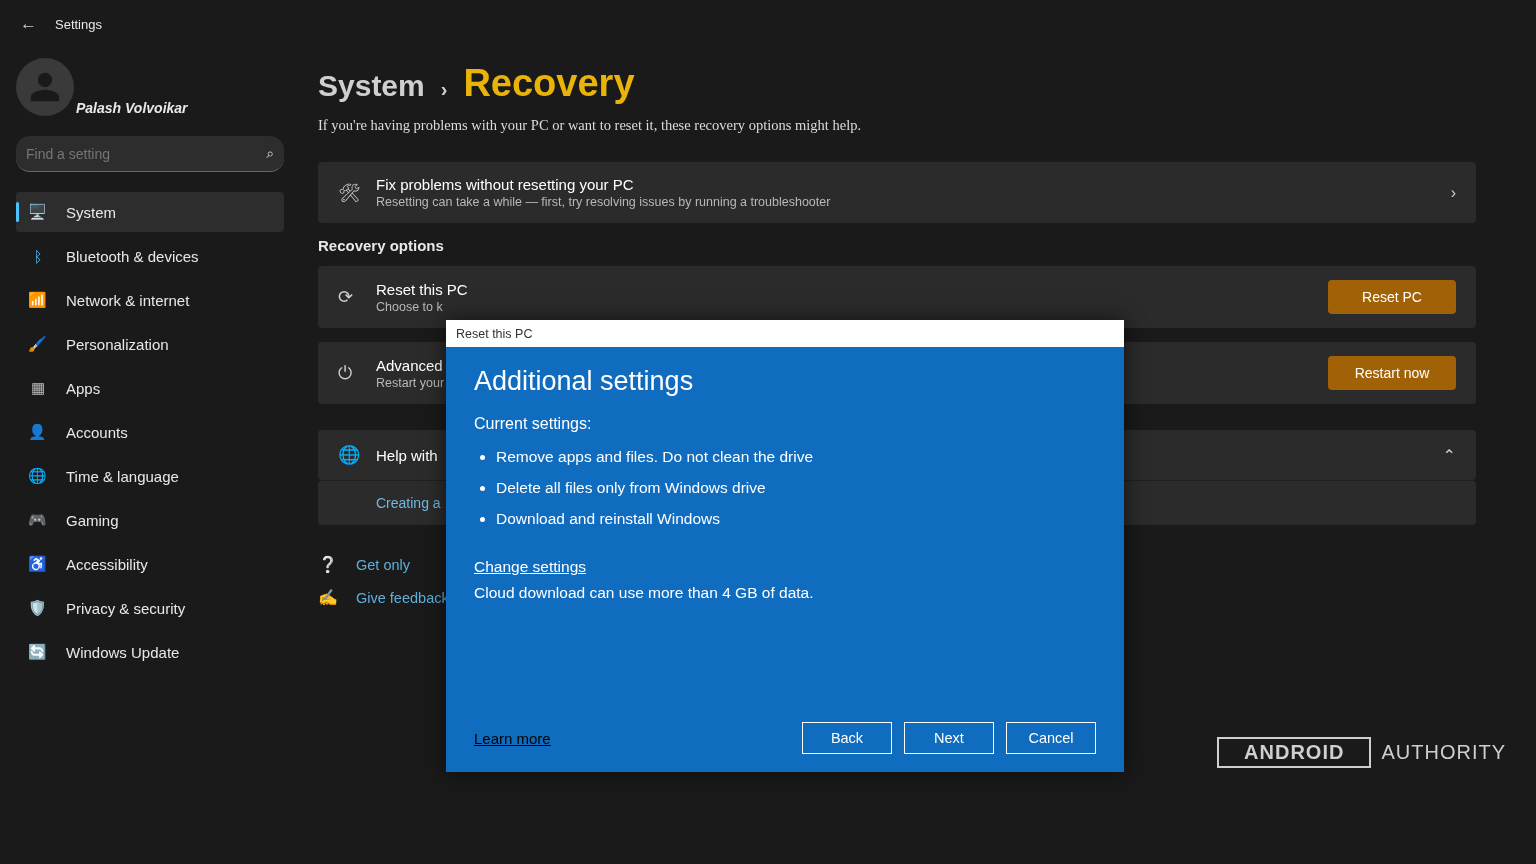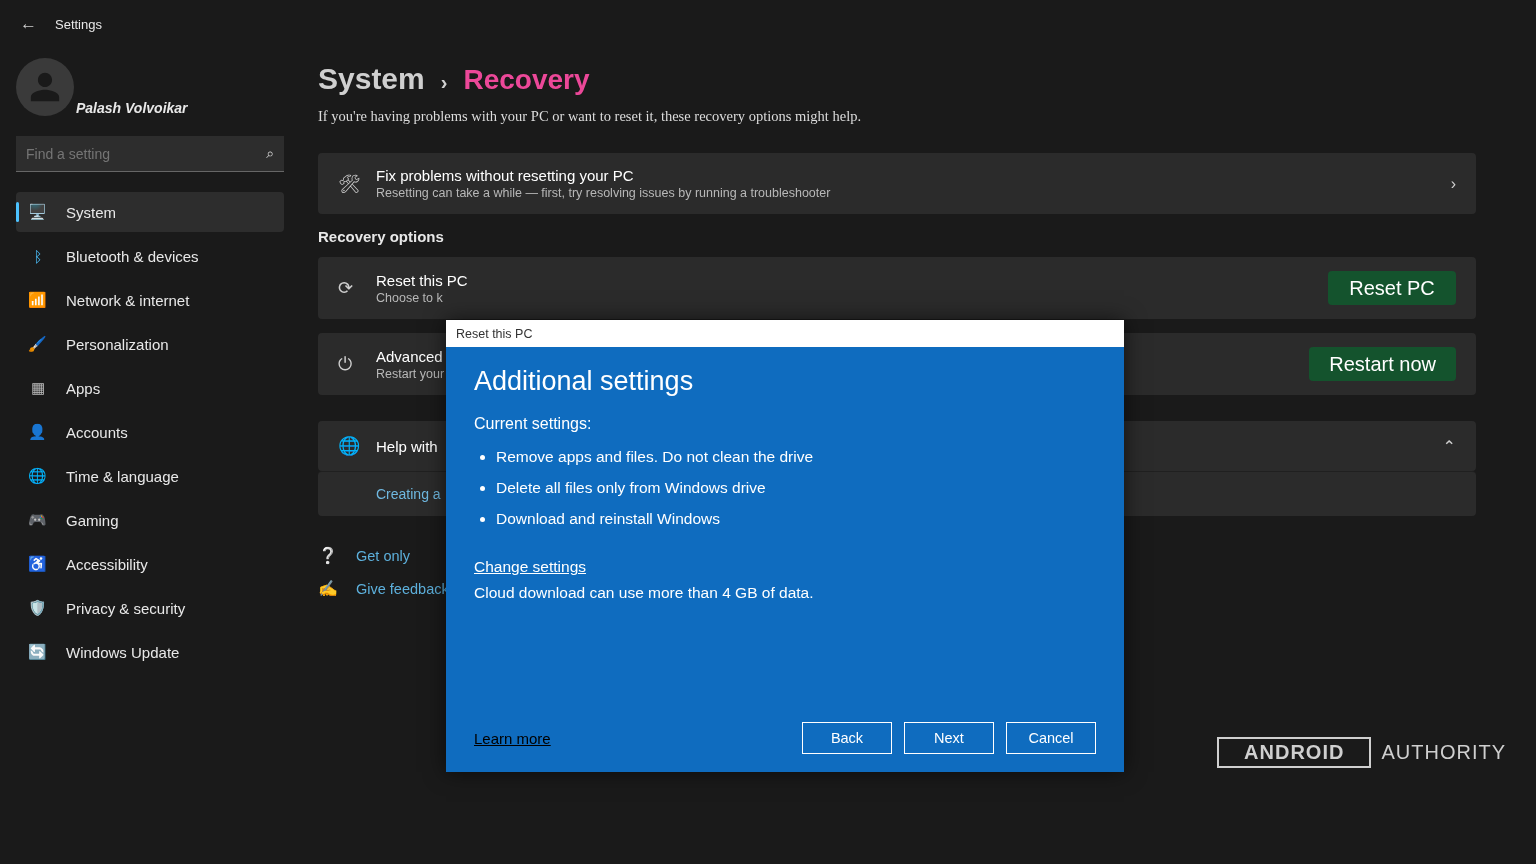--- a/index.html
+++ b/index.html
@@ -7,42 +7,42 @@
   .window { width: 100%; height: 100%; position: relative; }
   .titlebar { display: flex; align-items: center; gap: 18px; padding: 12px 20px; height: 48px; }
   .back-arrow { font-size: 17px; color: #cfcfcf; cursor: pointer; }
   .app-title { font-size: 13px; color: #e8e8e8; }
   .content { display: flex; height: calc(100% - 48px); }
   .sidebar { width: 300px; padding: 10px 16px 0 16px; display: flex; flex-direction: column; }
   .profile { display: flex; align-items: flex-end; gap: 2px; margin-bottom: 20px; font-style: italic; }
   .avatar { width: 58px; height: 58px; border-radius: 50%; background: #3a3a3a; display: flex; align-items: center; justify-content: center; }
   .avatar svg { width: 34px; height: 34px; fill: #1a1a1a; }
   .profile-name { font-size: 14px; font-weight: 600; }
-  .search { display: flex; align-items: center; background: #2d2d2d; border-bottom: 1px solid #666; border-radius: 0; height: 36px; padding: 0 10px; margin-bottom: 20px; }
+  .search { display: flex; align-items: center; background: #2d2d2d; border-bottom: 1px solid #666; border-radius: 14px; height: 36px; padding: 0 10px; margin-bottom: 20px; }
   .search input { flex: 1; background: transparent; border: none; outline: none; color: #ddd; font-size: 14px; }
   .search .search-ico { font-size: 14px; color: #cfcfcf; }
   .nav { display: flex; flex-direction: column; gap: 4px; }
   .nav-item { display: flex; align-items: center; gap: 18px; height: 40px; padding: 0 12px; border-radius: 4px; cursor: pointer; font-size: 15px; }
   .nav-item.active { background: #2d2d2d; position: relative; }
   .nav-item.active::before { content: ""; position: absolute; left: 0; top: 10px; width: 3px; height: 20px; background: #4cc2ff; border-radius: 2px; }
   .nav-item .nico { width: 20px; display: flex; justify-content: center; font-size: 15px; }
   .main { flex: 1; padding: 14px 60px 0 18px; }
   .breadcrumbs { display: flex; align-items: baseline; gap: 16px; font-weight: 600; margin-bottom: 12px; }
   .breadcrumbs .bc-root { font-size: 30px; color: #cfcfcf; }
   .breadcrumbs .chev { font-size: 20px; color: #cfcfcf; }
-  .breadcrumbs .bc-current { font-size: 28px; color: #ec4899; }
+  .breadcrumbs .bc-current { font-size: 38px; color: #eab308; }
   .page-sub { font-size: 14.5px; color: #dcdcdc; margin-bottom: 28px; font-family: Liberation Serif, serif; }
   .card { background: #2b2b2b; border-radius: 4px; display: flex; align-items: center; padding: 14px 20px; margin-bottom: 14px; }
   .card .cico { width: 38px; font-size: 18px; color: #cfcfcf; }
   .card .ctext { flex: 1; }
   .card .ctitle { font-size: 15px; color: #fff; }
   .card .csub { font-size: 12.5px; color: #b8b8b8; margin-top: 2px; }
   .card .cright { font-size: 16px; color: #cfcfcf; }
   .section-head { font-size: 15px; font-weight: 600; margin: 14px 0 12px 0; }
-  .action-btn { background: #14532d; color: #fff; border: none; border-radius: 4px; height: 34px; min-width: 128px; padding: 0 20px; font-size: 20px; cursor: pointer; }
+  .action-btn { background: #a16207; color: #fff; border: none; border-radius: 4px; height: 34px; min-width: 128px; padding: 0 20px; font-size: 14px; cursor: pointer; }
   .help-item .ctitle { color: #6fb8e0; font-size: 14px; }
   .footer-links { margin-top: 30px; display: flex; flex-direction: column; gap: 14px; }
   .footer-link { display: flex; align-items: center; gap: 16px; font-size: 14.5px; color: #5db0dc; cursor: pointer; }
   .footer-link .fico { color: #cfcfcf; width: 22px; font-size: 16px; }
 
   
   .modal { position: absolute; left: 446px; top: 320px; width: 678px; height: 452px; background: #0f6cbf; box-shadow: 0 0 20px rgba(0,0,0,0.6); display: flex; flex-direction: column; }
   .modal-titlebar { background: #fff; color: #333; font-size: 12.5px; height: 28px; display: flex; align-items: center; padding: 0 10px; border-bottom: 1px solid #0f6cbf; }
   .modal-body { flex: 1; padding: 18px 28px 18px 28px; color: #fff; display: flex; flex-direction: column; }
   .modal-heading { font-size: 27px; font-weight: 400; margin-bottom: 18px; }

